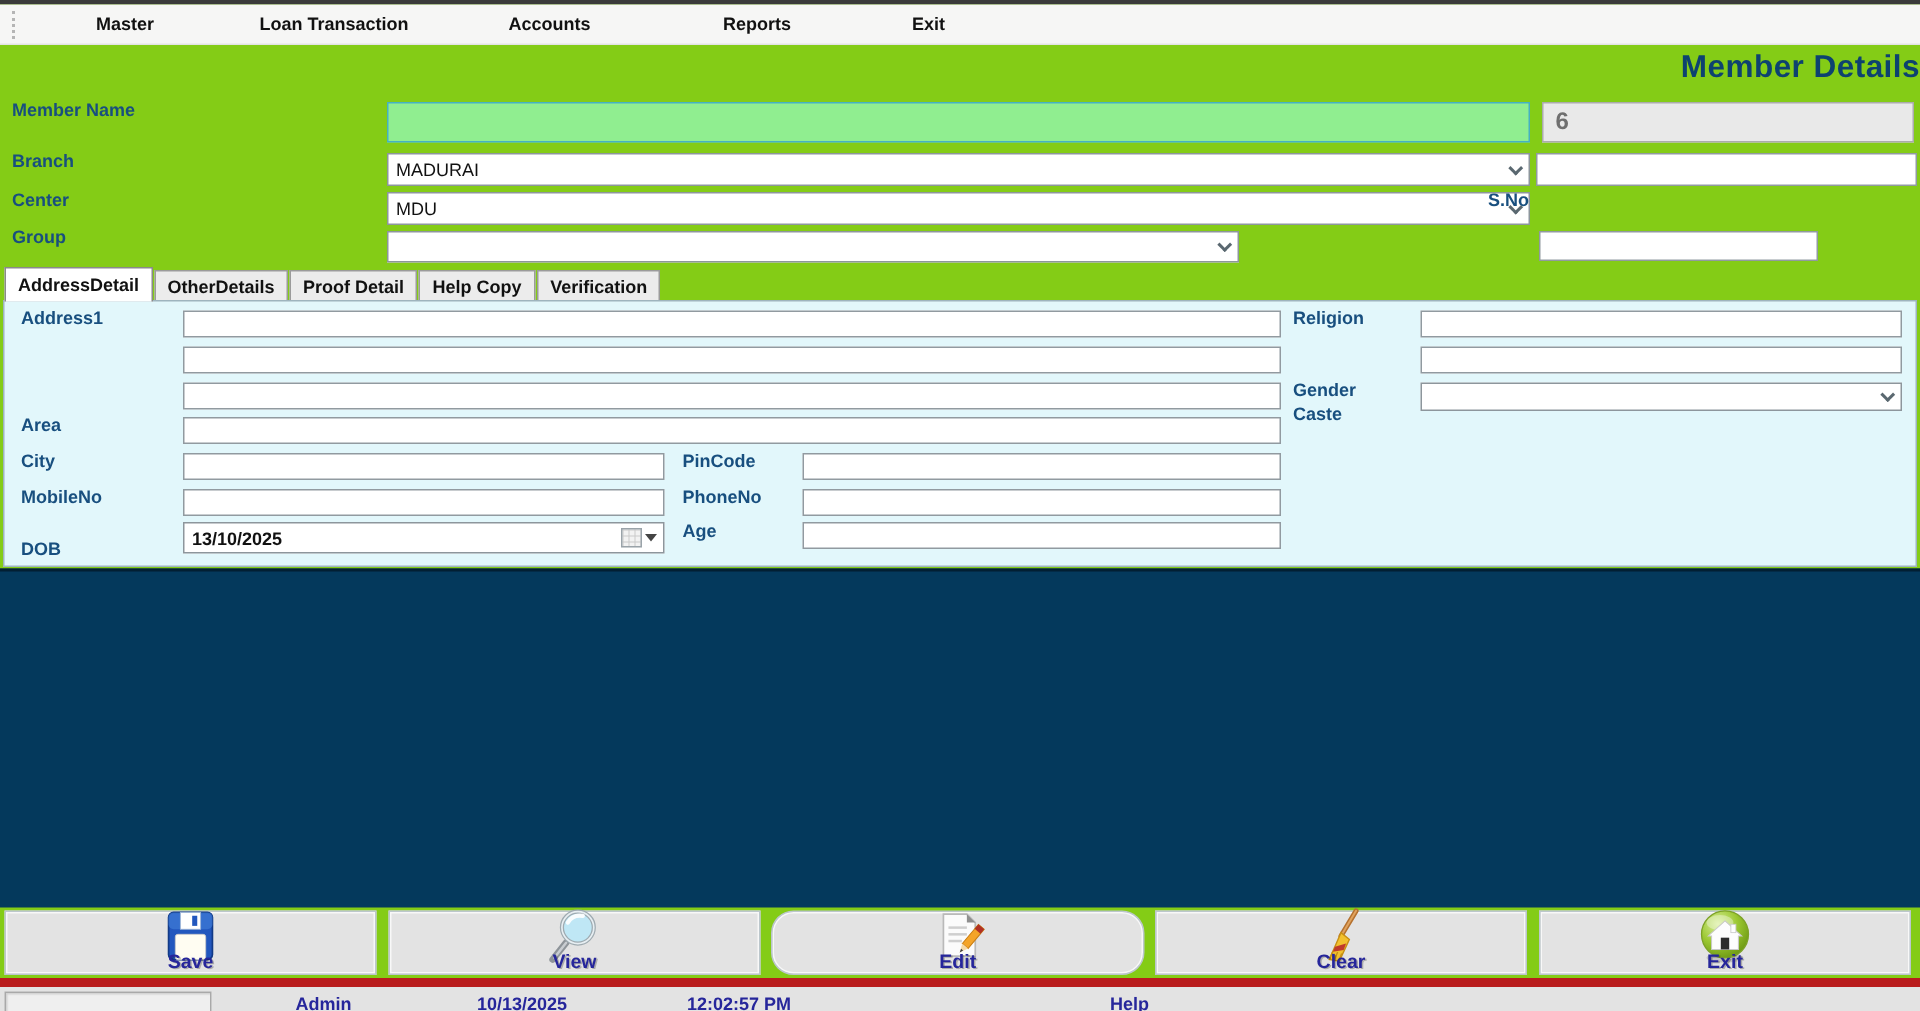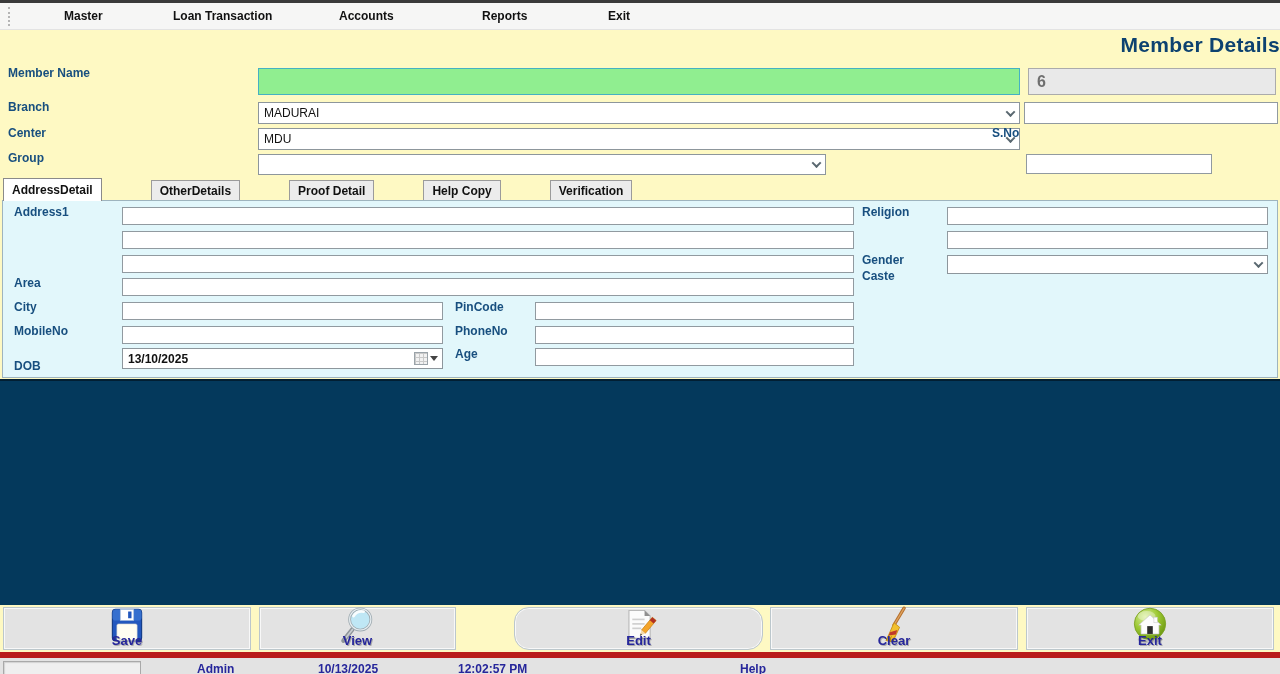--- a/index.html
+++ b/index.html
@@ -1,18 +1,18 @@
 <!DOCTYPE html>
 <html><head>
 <meta charset="utf-8">
 <style>
   * { margin:0; padding:0; box-sizing:border-box; }
   html,body { width:1280px; height:674px; }
   body { font-family:"Liberation Sans", sans-serif; background:#e2f7fb; }
-  #app { position:relative; width:1280px; height:674px; overflow:hidden; background:#fef9c3;padding-left:27px; }
+  #app { position:relative; width:1280px; height:674px; overflow:hidden; background:#84cc16;padding-left:27px; }
 
   
   .top-edge { position:absolute; left:0; top:0; width:1280px; height:3px; background:#3a3a3a; }
 
   
   .menubar { position:absolute; left:0; top:3px; width:1280px; height:27px; background:#f6f6f5; border-bottom:1px solid #e3e3e3; }
   .menu-grip { position:absolute; left:8px; top:4px; height:19px; width:0; border-left:2px dotted #b5b5b5; }
   .menu-item { position:absolute; top:6px; font-size:12px; font-weight:bold; color:#111; cursor:default; }
 
   
@@ -26,21 +26,21 @@
   .tb.green { background:#90ee90; border:1px solid #45b1c3; }
   .tb.readonly { background:#e9e9e9; border:1px solid #ababab; color:#6f6f6f; font-size:16px; padding-left:8px; }
 
   
   .combo { position:absolute; border:1px solid #8d969c; background:#fff; display:flex; align-items:center; }
   .combo .val { flex:1; font-size:12px; font-weight:normal; color:#111; padding:0 5px; overflow:hidden; white-space:nowrap; }
   .combo .arrow-zone { width:18px; height:100%; display:flex; align-items:center; justify-content:center; }
   .chev { width:7px; height:7px; border-right:2px solid #5a6870; border-bottom:2px solid #5a6870; transform:rotate(45deg) translate(-1px,-1px); }
 
   
-  .tabstrip { position:absolute; left:3px; top:180px; height:38px; display:flex;gap:48px; }
+  .tabstrip { position:absolute; left:3px; top:180px; height:38px; display:flex; }
   .tab { height:21px; padding:0 8px; font-size:12px; font-weight:bold; color:#111; background:#ececec; border:1px solid #9b9b9b; border-bottom:none; display:flex; align-items:center; margin-right:1px; position:relative; }
   .tab.selected { background:#fff; height:23px; margin-top:-2px; z-index:3; border-color:#8a8a8a; }
 
   .tabpanel { position:absolute; left:2px; top:200px; width:1276px; height:178px; border:1px solid #9eb4be; background:#e2f7fb; }
 
   
   .dtp { position:absolute; border:1px solid #8d969c; background:#fff; display:flex; align-items:center; }
   .dtp .val { flex:1; font-size:12px; font-weight:bold; color:#111; padding:0 5px; }
   .dtp .cal { width:14px; height:13px; border:1px solid #9aa3a9; background:#f2f2f2; margin-right:2px;
     background-image:linear-gradient(#c9c9c9 1px, transparent 1px),linear-gradient(90deg,#c9c9c9 1px, transparent 1px);
@@ -168,21 +168,21 @@
           <rect x="3" y="2" width="26" height="28" rx="3" fill="#2257be" stroke="#123a86" stroke-width="1"></rect>
           <rect x="3" y="2" width="26" height="10" rx="3" fill="#3f7ad6" opacity="0.7"></rect>
           <rect x="10" y="2" width="12" height="10" fill="#fff" stroke="#9bb3d6" stroke-width="0.5"></rect>
           <rect x="17" y="4" width="3" height="6" fill="#2257be"></rect>
           <rect x="7" y="15" width="18" height="15" rx="1.5" fill="#fffdf2" stroke="#c9c9c9" stroke-width="0.5"></rect>
         </svg>
       </span>
       <span class="blabel">Save</span>
     </div>
 
-    <div class="bigbtn" style="left:259px; width:197px;">
+    <div class="bigbtn" style="left:259px; width:248px;">
       <span class="ic">
         <svg width="38" height="38" viewBox="0 0 34 34">
           <line x1="12" y1="21" x2="4" y2="31" stroke="#8e9499" stroke-width="4" stroke-linecap="round"></line>
           <line x1="12" y1="21" x2="5" y2="30" stroke="#c8ccd0" stroke-width="1.5" stroke-linecap="round"></line>
           <circle cx="19" cy="12" r="9.5" fill="#bfe7f5" stroke="#9fabb1" stroke-width="2.5"></circle>
           <circle cx="19" cy="12" r="9.5" fill="none" stroke="#e7eef2" stroke-width="1"></circle>
           <path d="M13 9 q3 -5 9 -4" stroke="#ffffff" stroke-width="2.5" fill="none" stroke-linecap="round" opacity="0.9"></path>
         </svg>
       </span>
       <span class="blabel">View</span>

